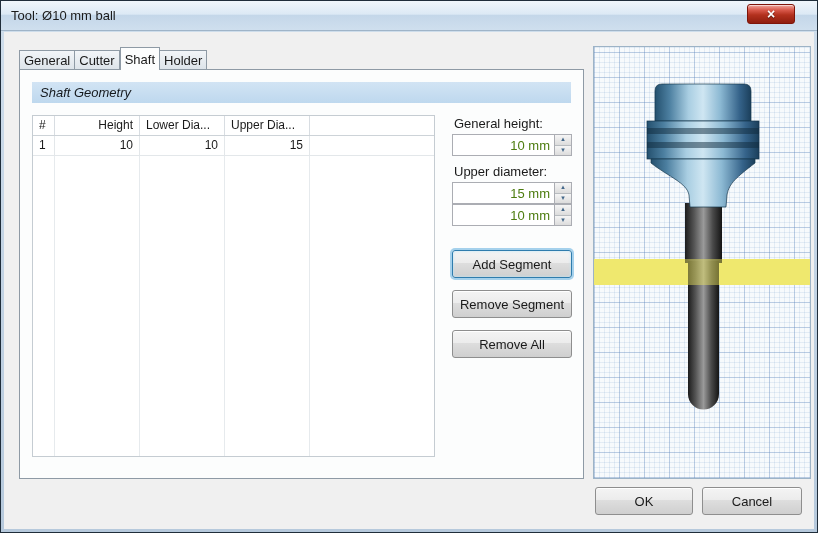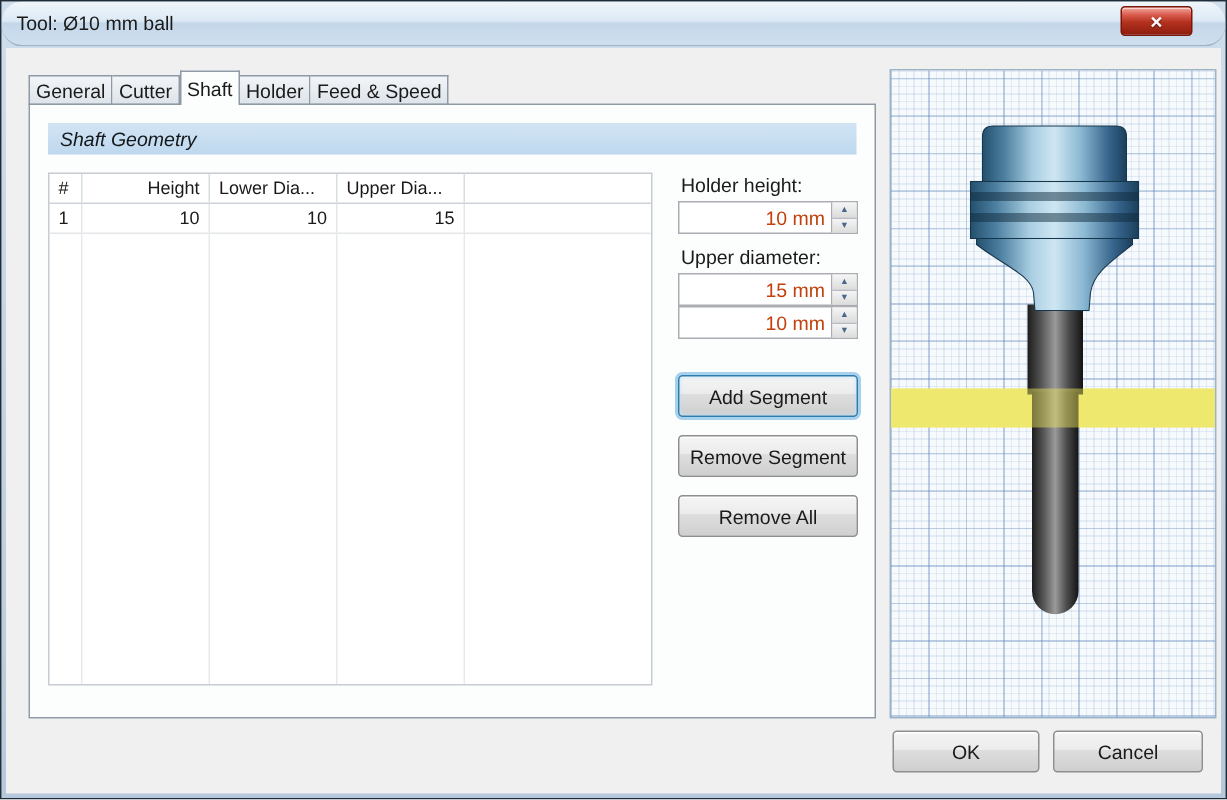--- a/index.html
+++ b/index.html
@@ -12,21 +12,20 @@
     border: 1px solid #1f2d3a;
     background: linear-gradient(to bottom, #cfdeec, #b6c9dc);
     overflow: hidden;
   }
 
   
   .titlebar {
     position: absolute; left: 0; top: 0; right: 0; height: 30px;
     background: linear-gradient(to bottom, #f0f6fb 0%, #dce9f5 45%, #c4d7e9 50%, #cfdfee 100%);
     border-bottom: 1px solid #9fb4c8;
-    border-radius: 14px;
   }
   .title {
     position: absolute; left: 10px; top: 7px;
     font-size: 13px; color: #1a1a1a;
   }
   .close-btn {
     position: absolute; right: 22px; top: 3px;
     width: 48px; height: 20px;
     border: 1px solid #7e1408;
     border-radius: 3px;
@@ -128,21 +127,21 @@
     margin: 8px 0 3px 2px;
   }
   .spin {
     display: flex; width: 120px; height: 22px;
     border: 1px solid #abadb3; background: #ffffff;
   }
   .spin input {
     flex: 1; min-width: 0;
     border: none; outline: none;
     font-family: "Liberation Sans", "DejaVu Sans", sans-serif;
-    font-size: 13px; color: #c2410c;
+    font-size: 13px; color: #4d7c0f;
     text-align: right; padding: 0 4px;
     background: transparent;
   }
   .spin-btns {
     width: 17px; flex: none;
     border-left: 1px solid #abadb3;
     display: flex; flex-direction: column;
   }
   .sb {
     flex: 1; display: flex; align-items: center; justify-content: center;
@@ -200,21 +199,20 @@
     </div>
   </div>
 
   <div class="body"></div>
 
   <div class="tabs">
     <div class="tab">General</div>
     <div class="tab">Cutter</div>
     <div class="tab active">Shaft</div>
     <div class="tab">Holder</div>
-    <div class="tab">Feed &amp; Speed</div>
   </div>
 
   <div class="tab-panel">
 
     <div class="section-header">Shaft Geometry</div>
 
     <div class="table">
       <div class="thead">
         <div class="th c0">#</div>
         <div class="th c1 al-r">Height</div>
@@ -227,21 +225,21 @@
         <div class="td c1 al-r">10</div>
         <div class="td c2 al-r">10</div>
         <div class="td c3 al-r">15</div>
         <div class="td cf"></div>
       </div>
       <div class="tbody-empty"></div>
     </div>
 
     <div class="controls">
 
-      <label class="ctl-label">Holder height:</label>
+      <label class="ctl-label">General height:</label>
       <div class="spin">
         <input value="10 mm" style="">
         <div class="spin-btns">
           <div class="sb up">
               <span>▴</span>
             </div>
           <div class="sb down">
               <span>▾</span>
             </div>
         </div>

